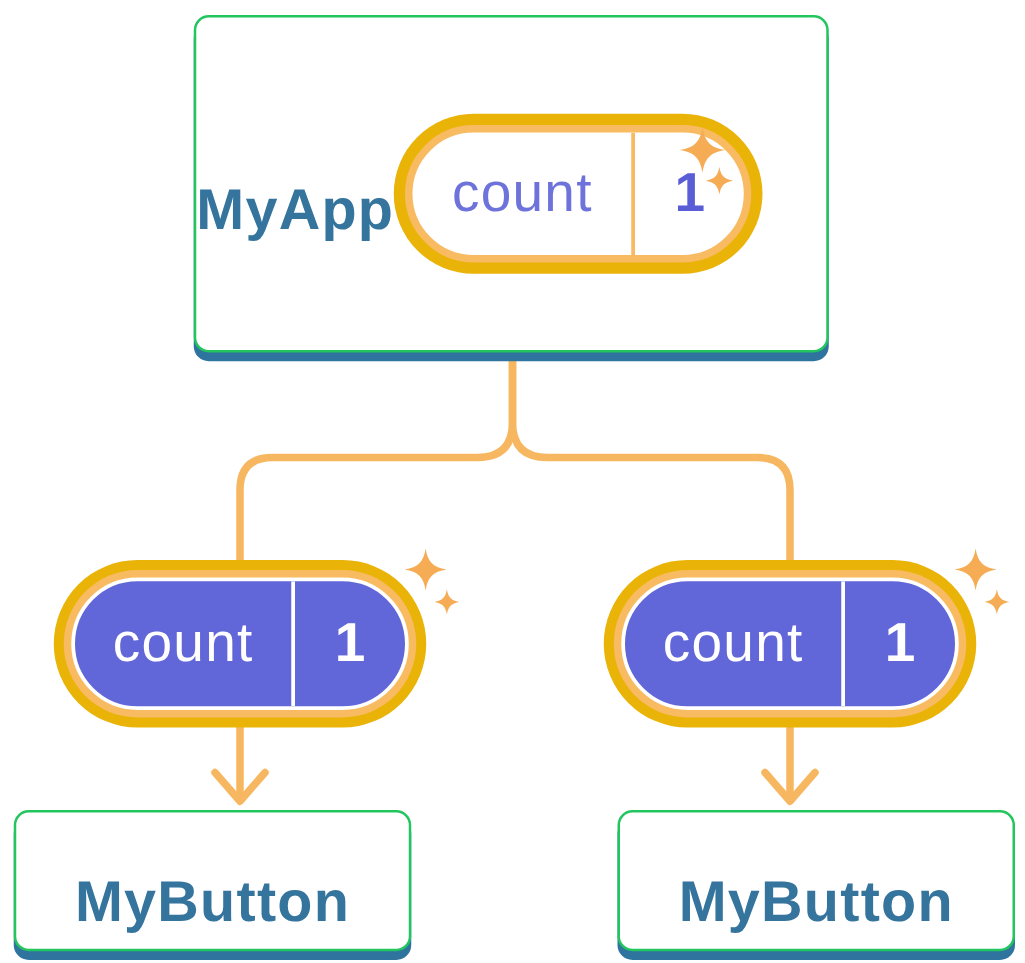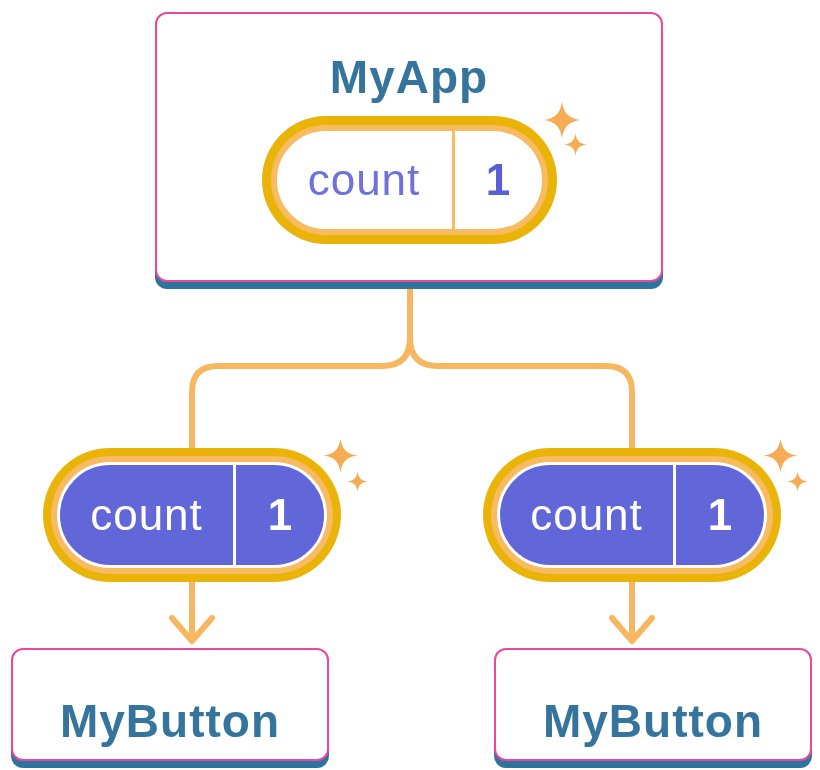--- a/index.html
+++ b/index.html
@@ -10,26 +10,26 @@
     font-family:"Liberation Sans", sans-serif;
     overflow:hidden;
   }
   svg.connector{position:absolute;left:0;top:0;z-index:0;}
 
   
   .card{
     position:absolute;
     box-sizing:border-box;
     background:#ffffff;
-    border:2px solid #ec4899;
+    border:2px solid #22c55e;
     border-radius:12px;
     box-shadow:0 7px 0 #2F749F;
     z-index:1;
     display:flex;
-    flex-direction:column;
+    flex-direction:row;
     align-items:center;
   }
   .card.root{left:155px;top:12px;width:508px;height:270px;}
   .card.leaf{top:648px;width:318px;height:113px;justify-content:center;}
   .card.leaf.left{left:11px;}
   .card.leaf.right{left:494px;}
   .card-title{
     color:#35749D;
     font-size:46px;
     font-weight:700;

